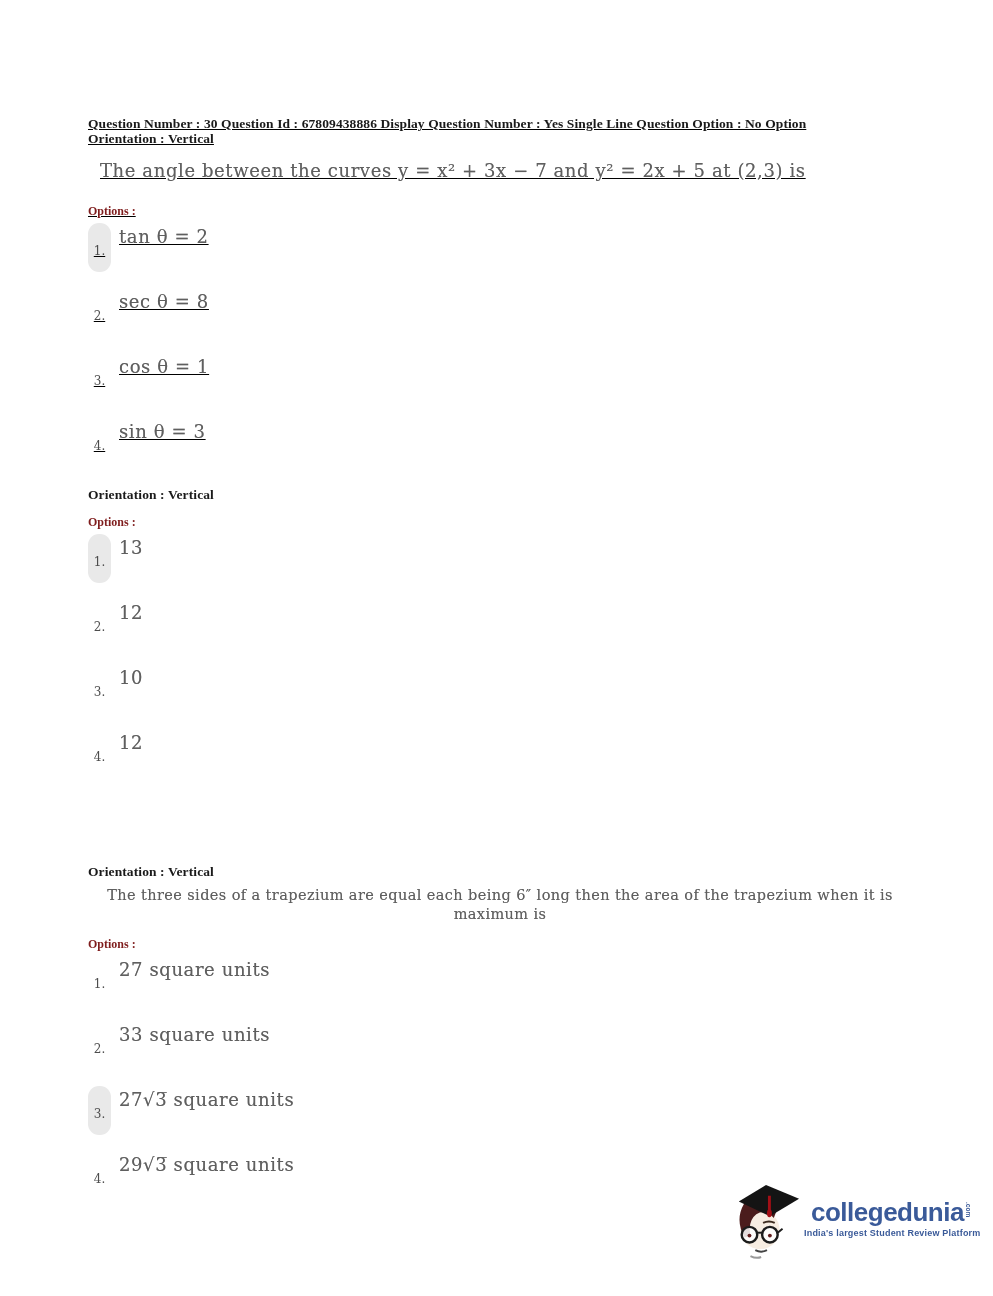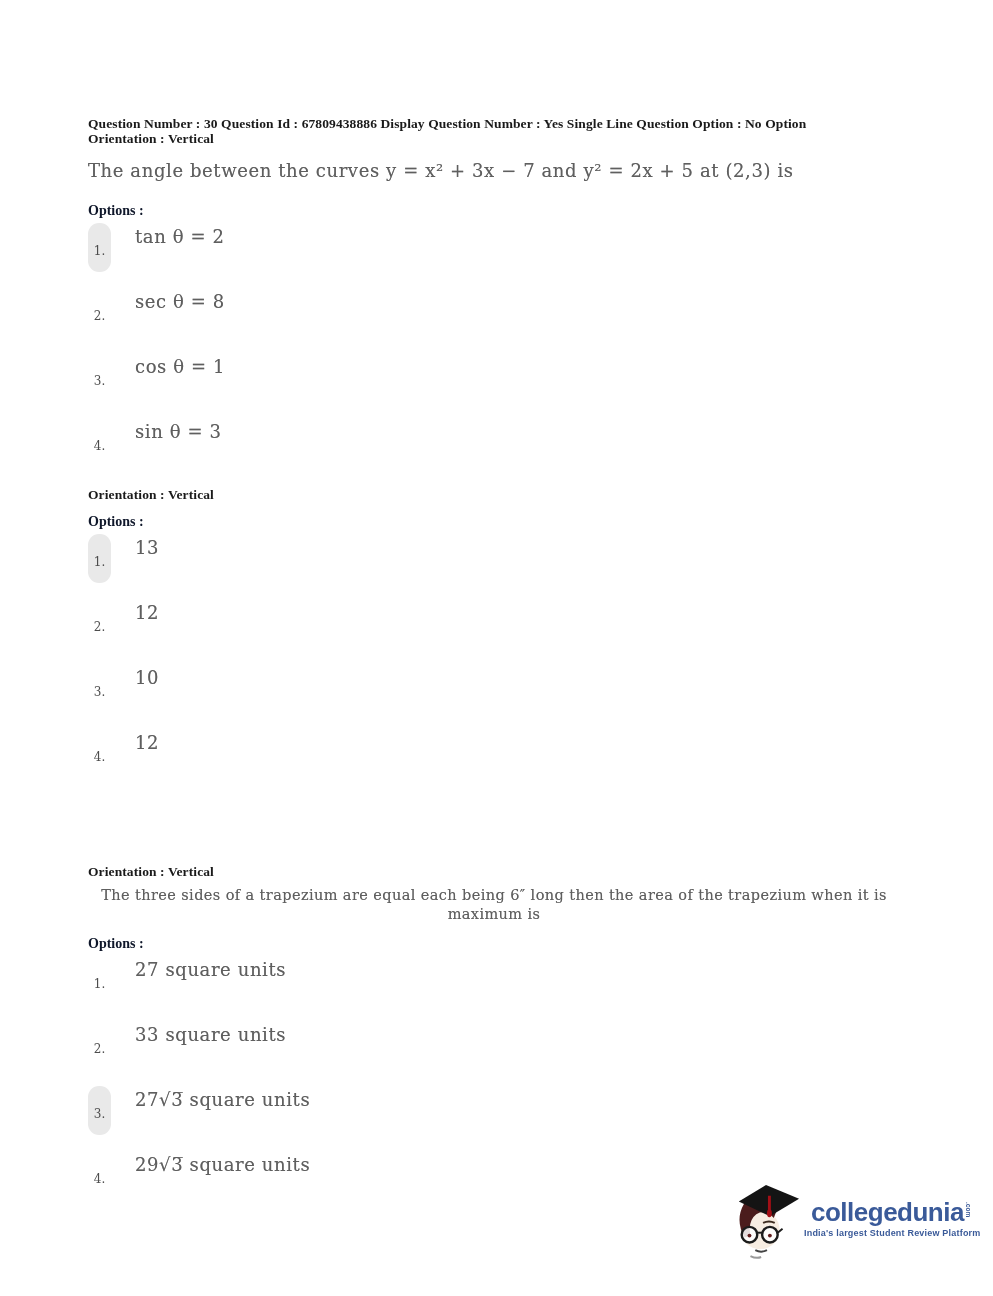--- a/index.html
+++ b/index.html
@@ -4,53 +4,54 @@
 <style>
   html,body{margin:0;padding:0;background:#ffffff;}
   body{
     width:993px;height:1296px;position:relative;overflow:hidden;
     font-family:"Liberation Serif", serif;
   }
   .page{position:absolute;inset:0;background:#fff;}
 
   
   .qblock{position:absolute;left:88px;width:812px;}
-  .qa{top:116px;}
+  .qa{top:116px;text-decoration:underline;}
   .qb{top:487px;}
   .qc{top:864px;}
 
   .qmeta{
     font-weight:bold;color:#1a1a1a;font-size:13.5px;line-height:15px;
     white-space:nowrap;letter-spacing:0.1px;
   }
   .qtext{
     margin-top:12px;font-family:"DejaVu Serif", serif;
     font-size:18px;line-height:25px;color:#5f5f5f;letter-spacing:0.6px;
     text-shadow:0 0 0.5px rgba(95,95,95,0.55);
+    margin-left:12px;
   }
   .qc .qtext{margin-top:7px;font-size:14.5px;line-height:19px;letter-spacing:0.4px;text-align:center;}
 
   .options-label{
-    font-weight:bold;color:#0f172a;font-size:14px;line-height:16px;margin-bottom:4px;
+    font-weight:bold;color:#7f1d1d;font-size:12px;line-height:16px;margin-bottom:4px;
   }
   .qa .options-label{margin-top:20px;}
   .qb .options-label,.qc .options-label{margin-top:12px;}
 
   .opt{display:flex;align-items:flex-start;height:49px;margin-bottom:16px;}
   .pill{
     width:23px;height:49px;border-radius:11px;flex:0 0 23px;
     display:flex;align-items:center;justify-content:center;
   }
   .pill.highlighted{background:#e9e9e9;}
   .num{
     font-family:"DejaVu Serif", serif;font-size:12px;color:#4d4d4d;margin-top:6px;
   }
   .otext{
     font-family:"DejaVu Serif", serif;font-size:18px;color:#5f5f5f;
-    margin-left:24px;padding-top:3px;letter-spacing:0.6px;
+    margin-left:8px;padding-top:3px;letter-spacing:0.6px;
     text-shadow:0 0 0.5px rgba(95,95,95,0.55);
   }
 
   
   .logo{position:absolute;left:731px;top:1184px;width:262px;height:78px;display:flex;align-items:flex-start;}
   .logo-textcol{margin-left:3px;padding-top:15px;}
   .brand-row{display:flex;align-items:flex-start;margin-left:7px;}
   .brand{
     font-family:"Liberation Sans", sans-serif;font-weight:bold;
     font-size:26px;line-height:26px;color:#3a5a99;letter-spacing:-0.5px;

